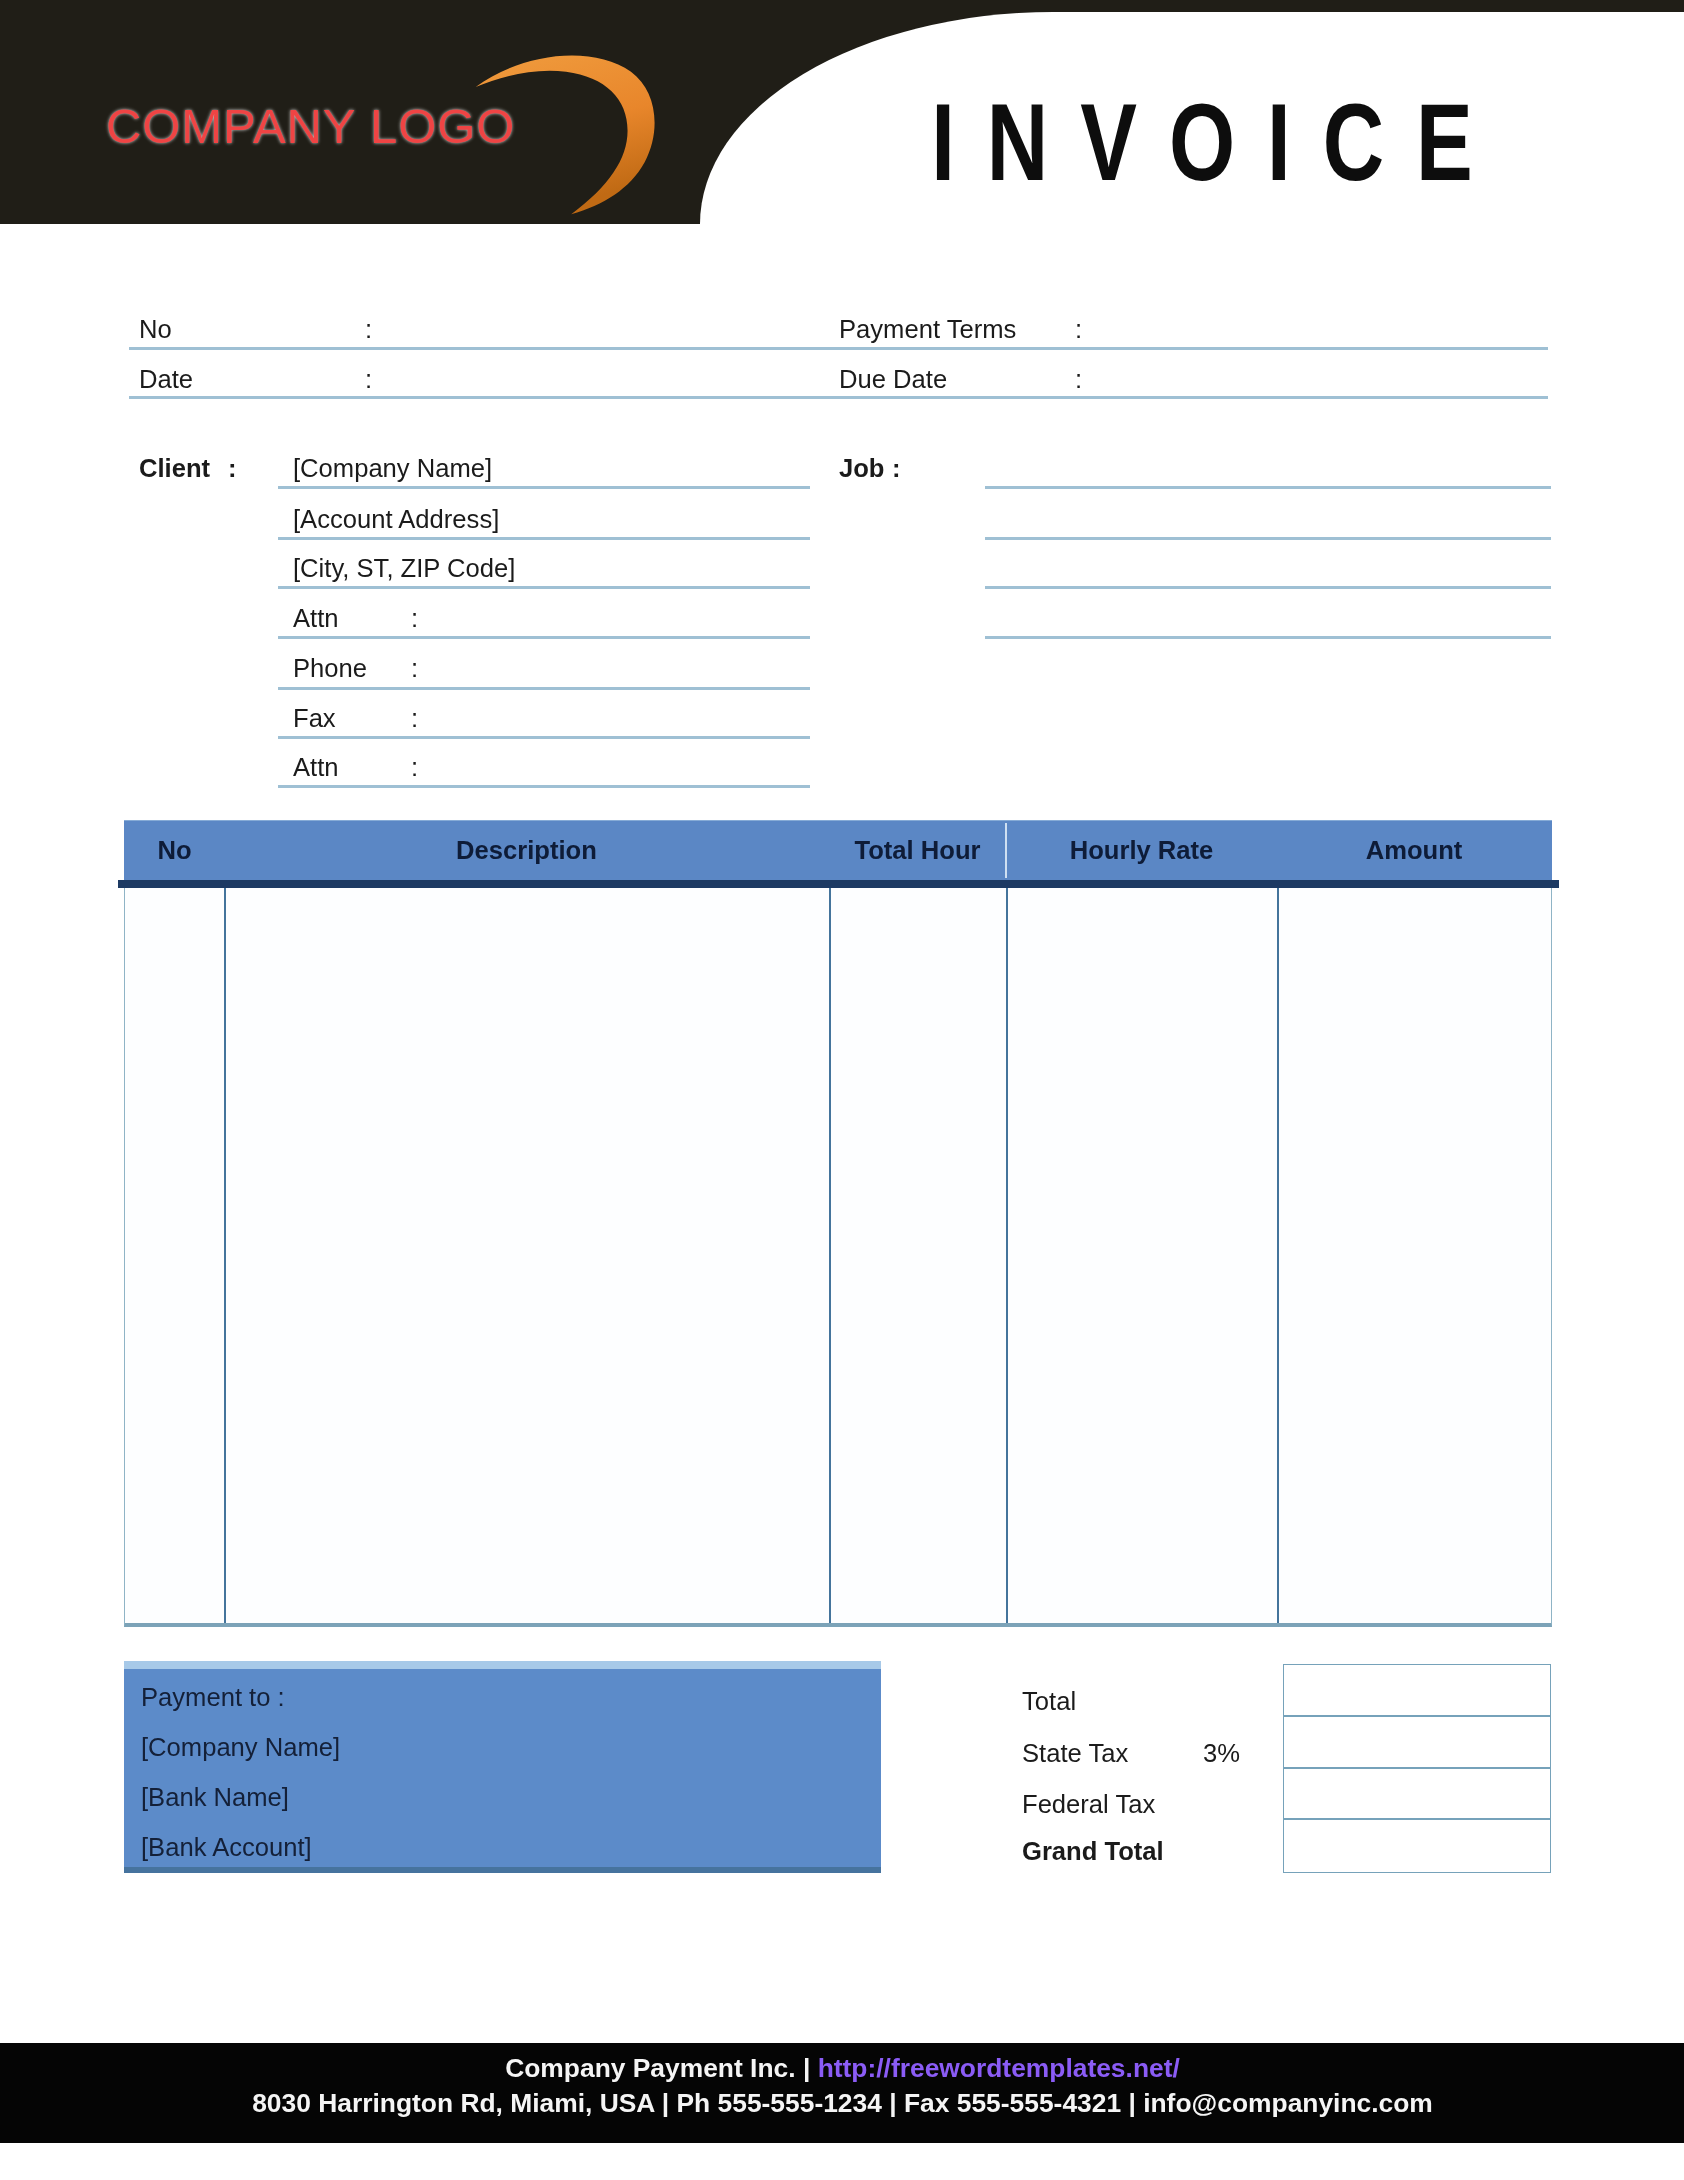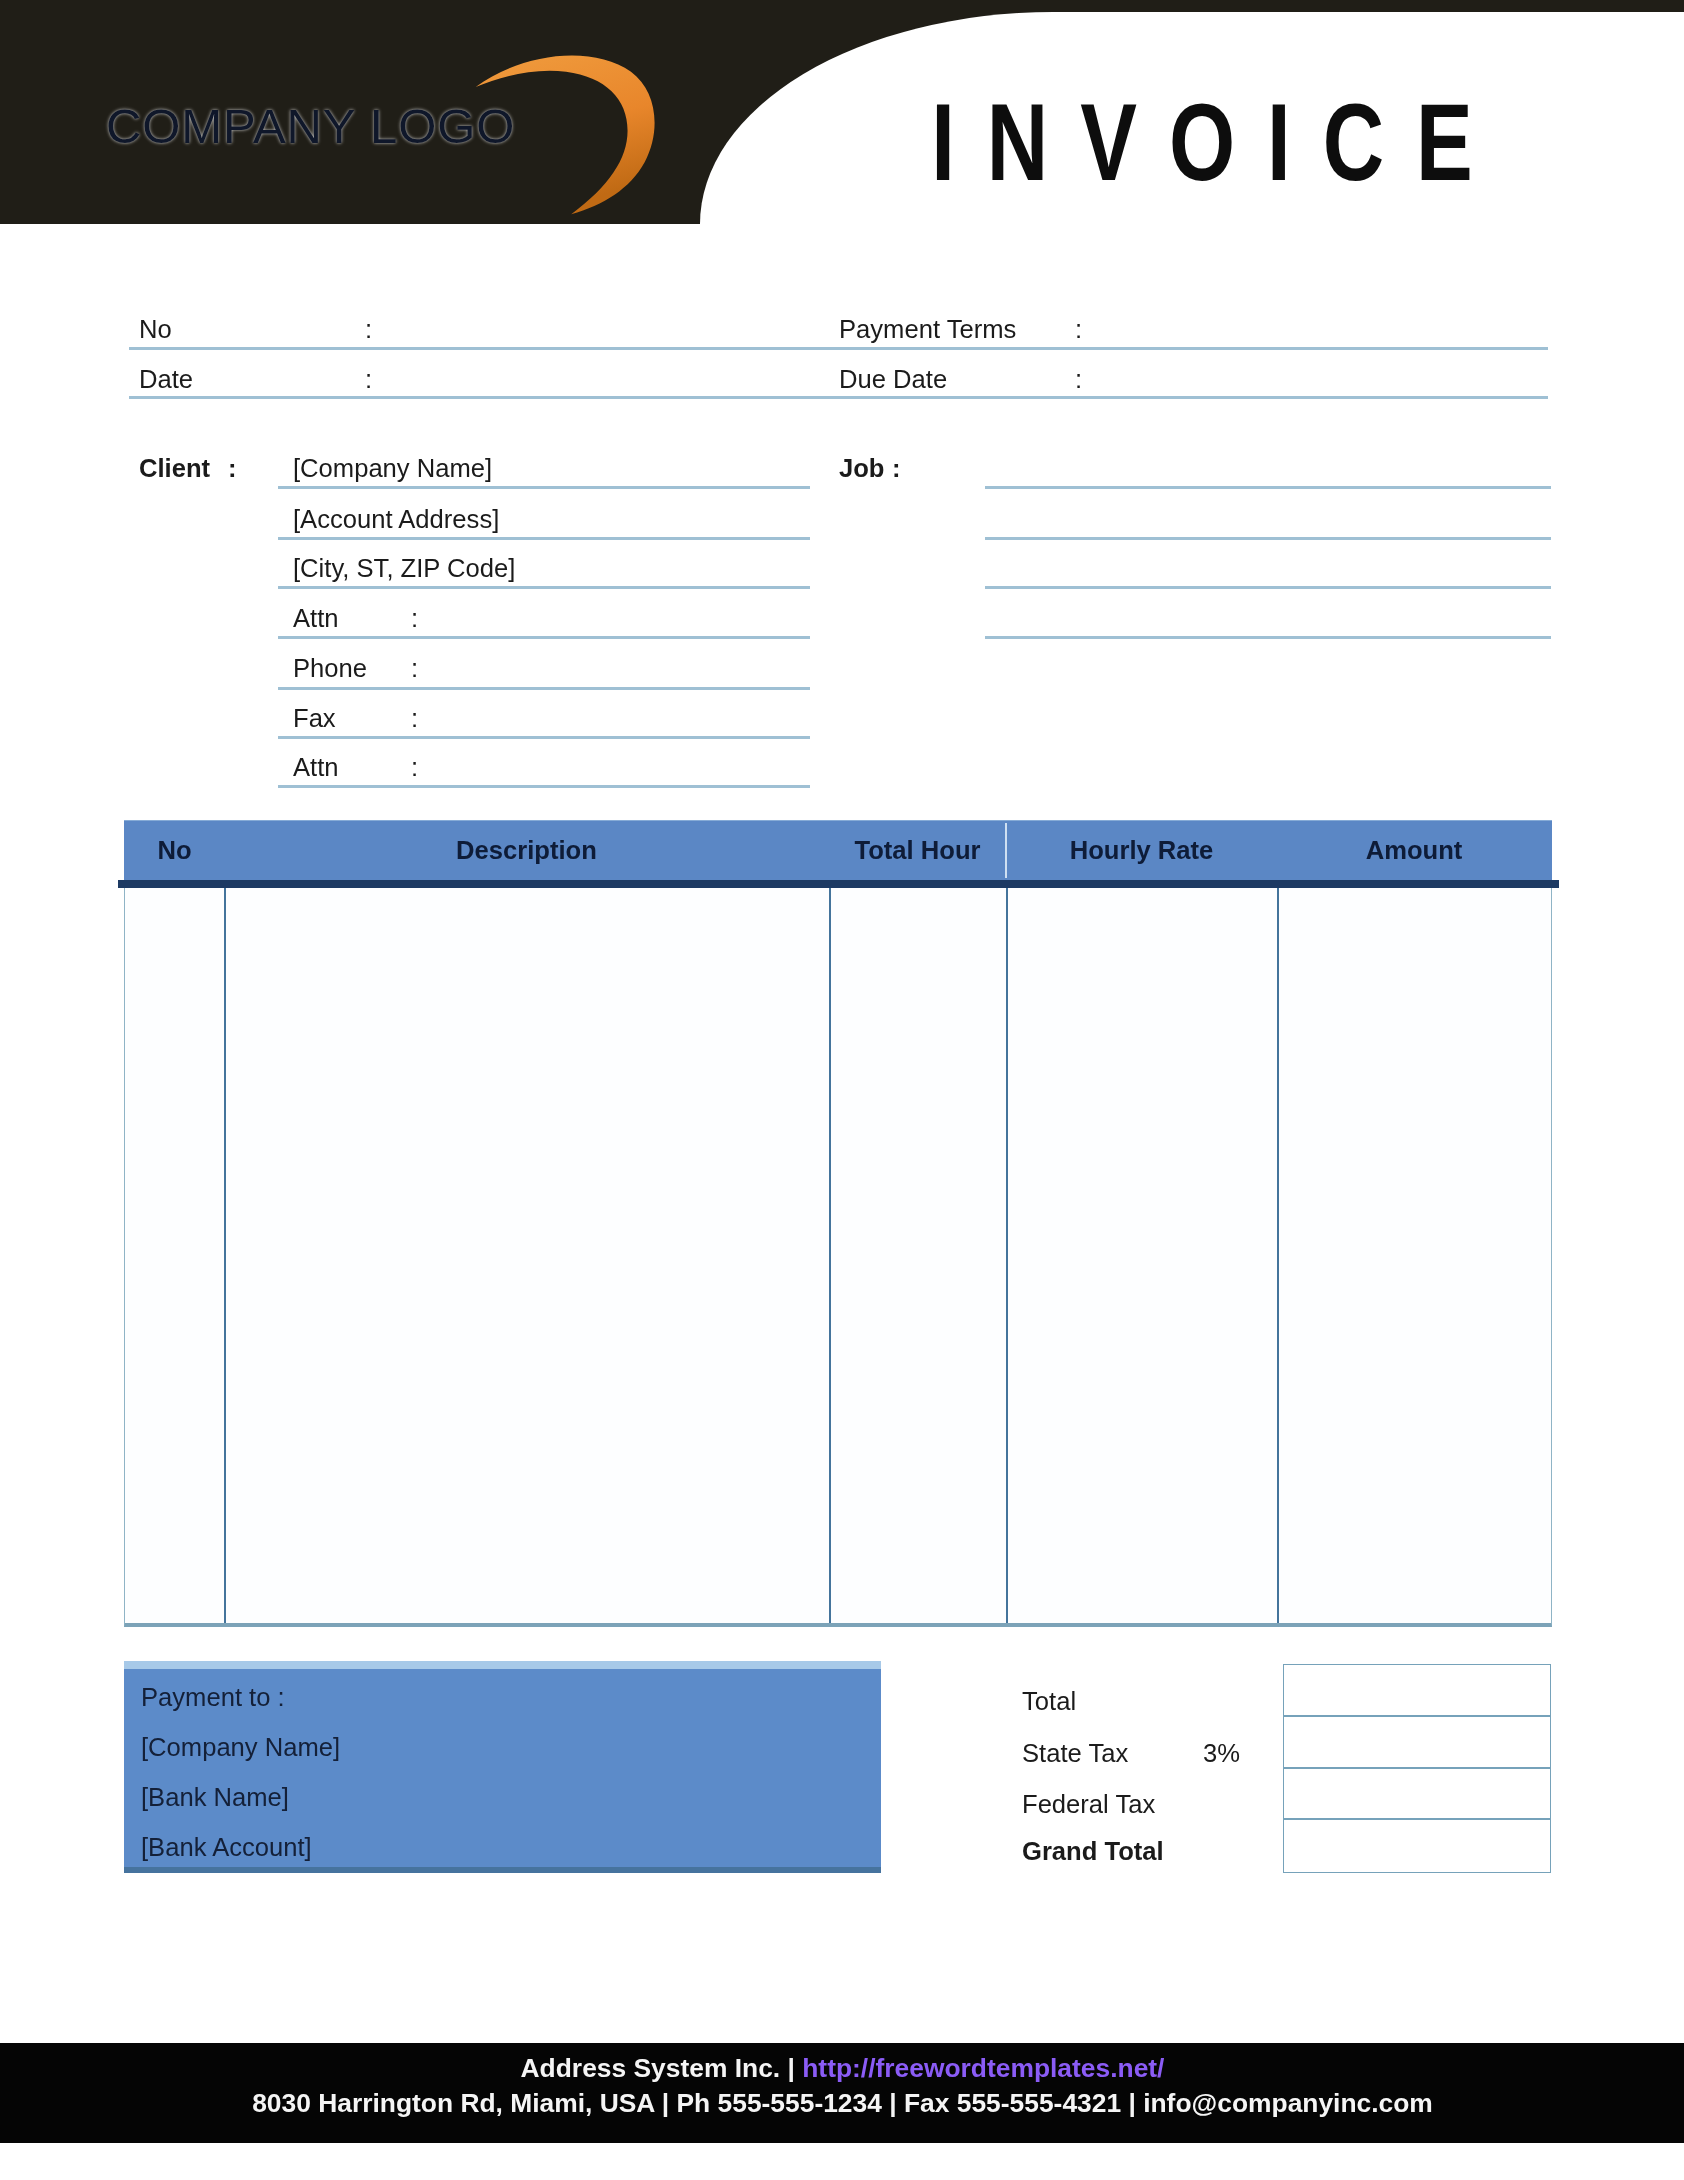--- a/index.html
+++ b/index.html
@@ -5,21 +5,21 @@
   html,body{margin:0;padding:0;}
   body{width:1685px;height:2181px;background:#ffffff;font-family:"Liberation Sans",sans-serif;position:relative;overflow:hidden;}
   .abs{position:absolute;}
   .lbl{font-size:25.6px;line-height:32px;color:#1b1b1b;white-space:nowrap;}
   .b{font-weight:bold;}
   
   .header{left:0;top:0;width:1685px;height:224px;background:#ffffff;overflow:hidden;}
   .header-strip{left:0;top:0;width:1685px;height:12px;background:#201e17;}
   .header-block{left:0;top:0;width:1060px;height:224px;background:#201e17;}
   .header-curve{left:700px;top:12px;width:985px;height:212px;background:#ffffff;border-top-left-radius:353px 212px;}
-  .logo-text{left:106px;top:107px;font-size:49px;line-height:39px;color:#0f172a;letter-spacing:0.9px;text-shadow:0 0 3.4px rgba(255,255,255,.8);white-space:nowrap;}
+  .logo-text{left:106px;top:107px;font-size:49px;line-height:39px;color:#ef4444;letter-spacing:0.9px;text-shadow:0 0 3.4px rgba(255,255,255,.8);white-space:nowrap;}
   .invoice-title{left:843px;top:83px;width:750px;text-align:center;font-size:109px;line-height:119px;font-weight:bold;color:#0d0d0d;letter-spacing:41px;transform:scaleX(0.78);transform-origin:50% 50%;white-space:nowrap;}
   
   .hline{height:2.6px;background:#9fc0d4;}
   .vline{width:1.7px;background:#44749c;}
   
   .thead{left:124px;top:820px;width:1428px;height:60px;background:#5b87c5;border-top:1.7px solid #86abd6;}
   .thead-cell{top:820px;height:60px;line-height:60px;text-align:center;font-size:25.6px;font-weight:bold;color:#0e1c38;white-space:nowrap;}
   .thead-navy{left:118px;top:880px;width:1441px;height:7.7px;background:#1d3a63;}
   .tbody{left:124px;top:888px;width:1428px;height:739px;background:#fdfeff;border-left:1.7px solid #8fb4c6;border-right:1.7px solid #8fb4c6;border-bottom:4.3px solid #7ca3b8;box-sizing:border-box;}
   
@@ -150,18 +150,18 @@
   <div class="abs totline" style="top:102px;"></div>
   <div class="abs totline" style="top:153px;"></div>
 </div>
 <div class="abs" style="left:1286px;top:1668px;width:262px;height:47px;"></div>
 <div class="abs" style="left:1286px;top:1718px;width:262px;height:47px;"></div>
 <div class="abs" style="left:1286px;top:1770px;width:262px;height:47px;"></div>
 <div class="abs" style="left:1286px;top:1821px;width:262px;height:47px;"></div>
 
 <div class="abs footer">
   <div class="abs footer-line" style="top:9.4px;">
-    <span>Address System Inc. |</span>
+    <span>Company Payment Inc. |</span>
     <span class="footer-link">http://freewordtemplates.net/</span>
   </div>
   <div class="abs footer-line" style="top:44px;">8030 Harrington Rd, Miami, USA | Ph 555-555-1234 | Fax 555-555-4321 | info@companyinc.com</div>
 </div>
 
 
 </body></html>

